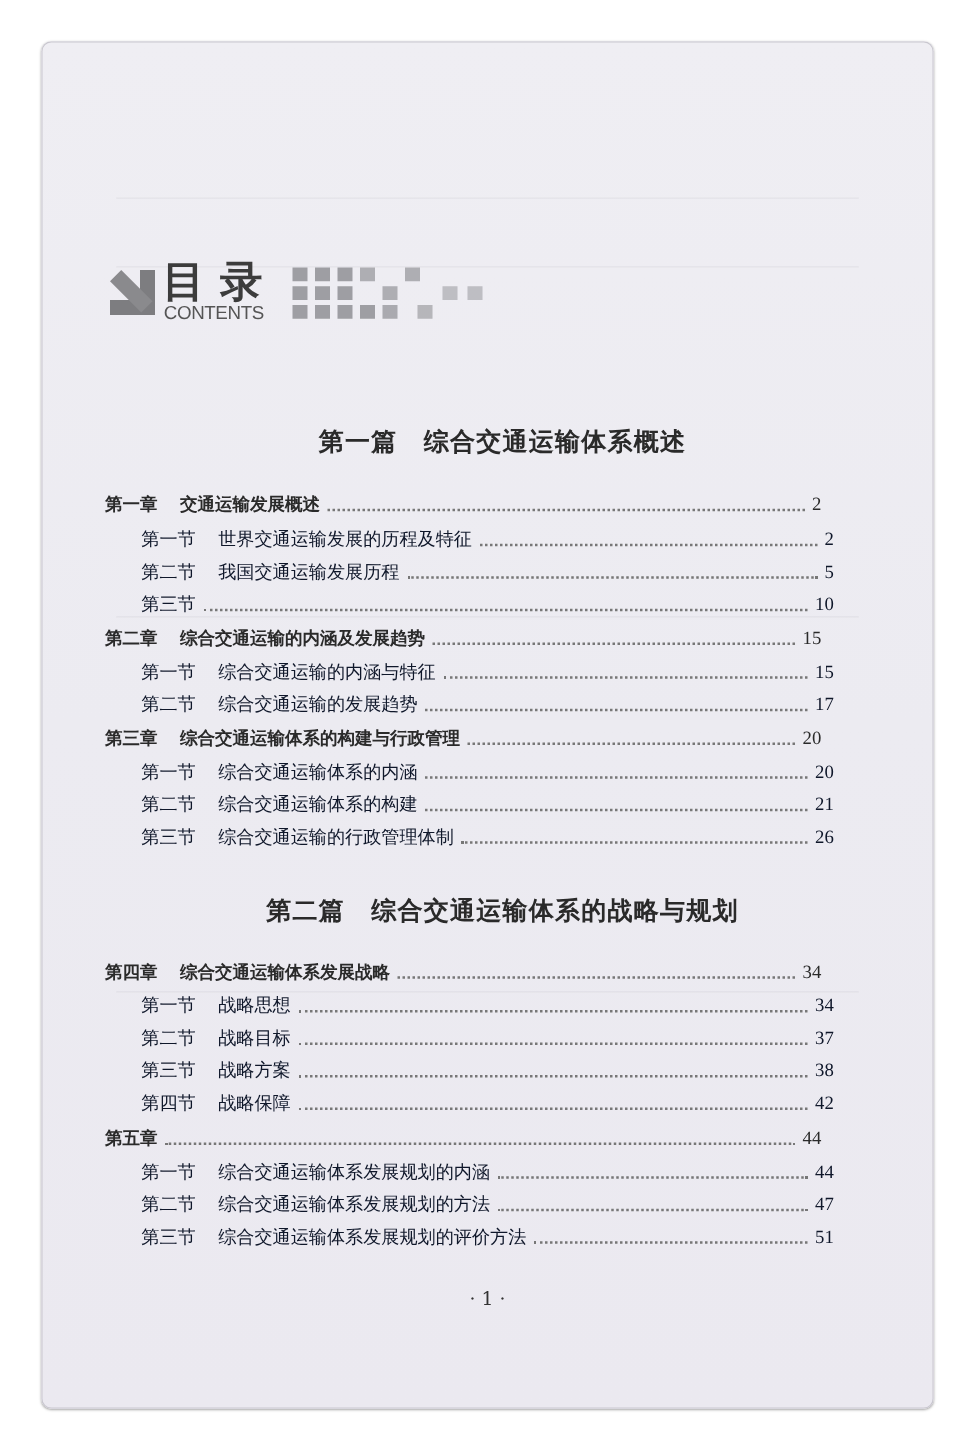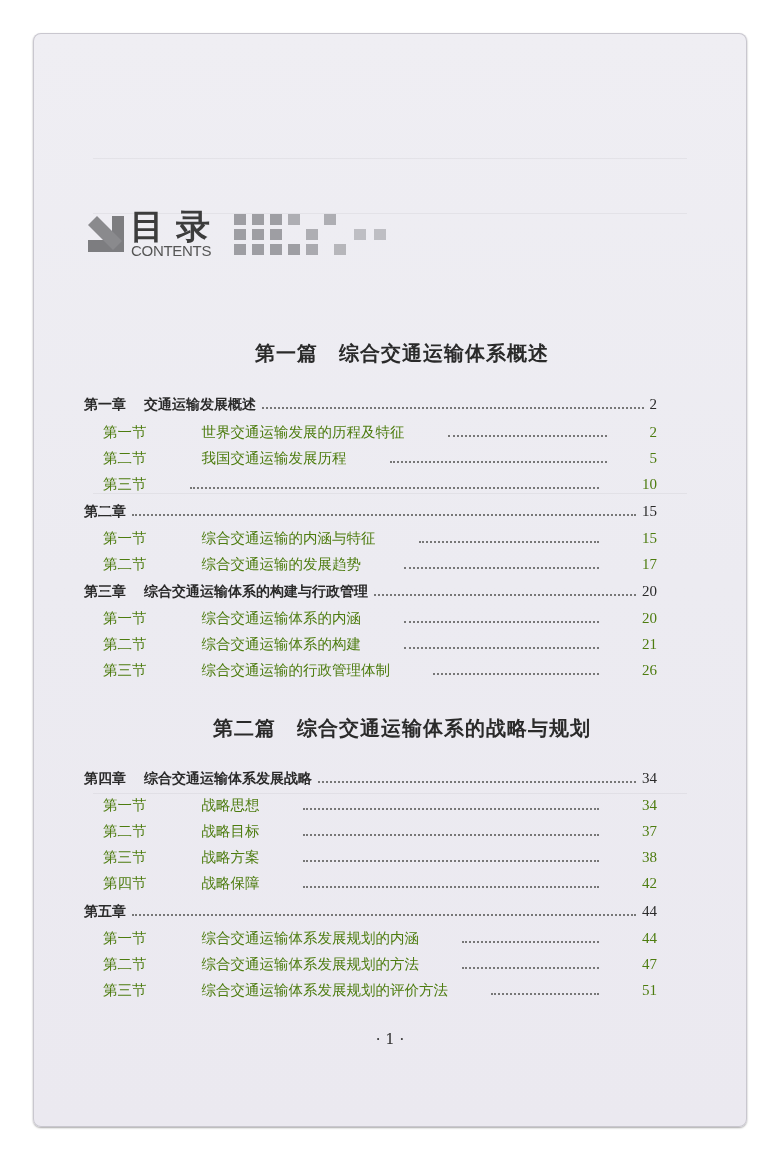--- a/index.html
+++ b/index.html
@@ -14,21 +14,21 @@
   .arrow{position:absolute;left:0;top:2px;width:44px;height:44px;}
   .logo-title{position:absolute;left:46px;top:-2px;font-family:Liberation Sans, sans-serif;
        font-weight:bold;font-size:34px;color:#3c3c3c;letter-spacing:12px;line-height:36px;}
   .logo-sub{position:absolute;left:47px;top:33px;font-family:"Liberation Sans","DejaVu Sans",sans-serif;
        font-size:15px;color:#555;letter-spacing:-0.3px;line-height:15px;}
   .sq{position:absolute;width:12px;height:11px;background:#9e9ea3;}
   .part{position:absolute;left:0;width:780px;text-align:center;font-size:20px;font-weight:bold;
         color:#2a2a2a;letter-spacing:1px;padding-left:12px;}
   .row{position:absolute;left:84px;width:573px;height:22px;display:flex;align-items:flex-end;
        font-size:14.5px;color:#2c2c2c;line-height:22px;}
-  .row.sec{left:103px;width:554px;color:#4d7c0f;gap:37px;}
+  .row.sec{left:113px;width:554px;color:#0f172a;}
   .row.ch{font-family:"DejaVu Sans","Liberation Sans",sans-serif;font-weight:bold;font-size:14px;color:#2a2a2a;}
   .row .num{white-space:nowrap;}
   .row .ttl{white-space:nowrap;margin-left:18px;}
   .row .dots{flex:1;border-bottom:2px dotted #777;margin:0 6px 6px 6px;height:0;}
   .row .pg{white-space:nowrap;font-family:"Liberation Serif","DejaVu Serif",serif;font-size:15px;font-weight:normal;}
   .footer{position:absolute;left:0;width:780px;top:1030px;text-align:center;font-size:15px;color:#333;}
 </style>
 </head>
 <body>
 
@@ -88,20 +88,21 @@
   <span class="pg">5</span>
 </div>
 <div class="row sec" style="top:473px">
   <span class="num">第三节</span>
   <span class="dots"></span>
   <span class="pg">10</span>
 </div>
 
 <div class="row ch" style="top:500px">
   <span class="num">第二章</span>
+  <span class="ttl">综合交通运输的内涵及发展趋势</span>
   <span class="dots"></span>
   <span class="pg">15</span>
 </div>
 <div class="row sec" style="top:527px">
   <span class="num">第一节</span>
   <span class="ttl">综合交通运输的内涵与特征</span>
   <span class="dots"></span>
   <span class="pg">15</span>
 </div>
 <div class="row sec" style="top:553px">

